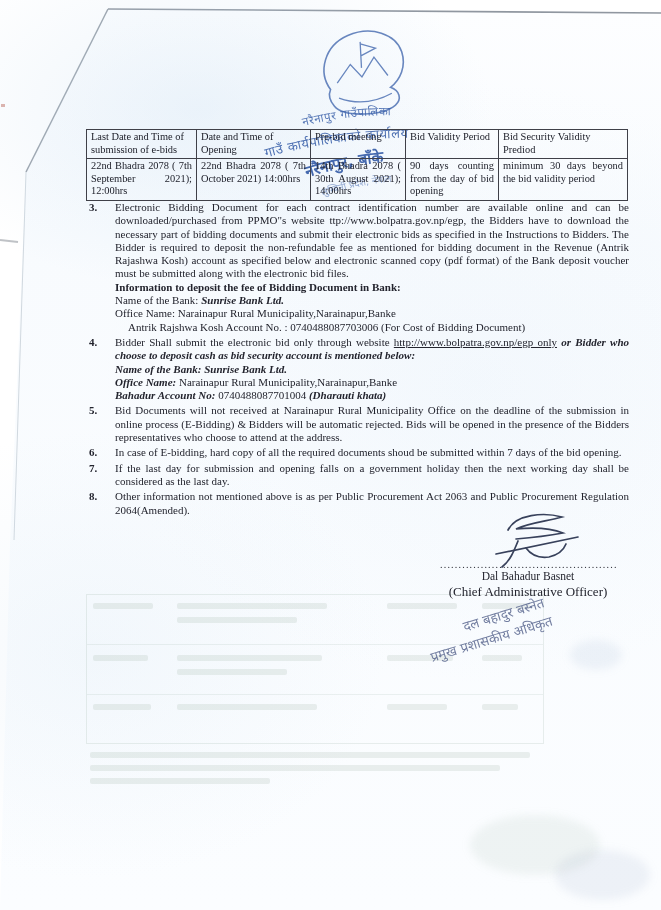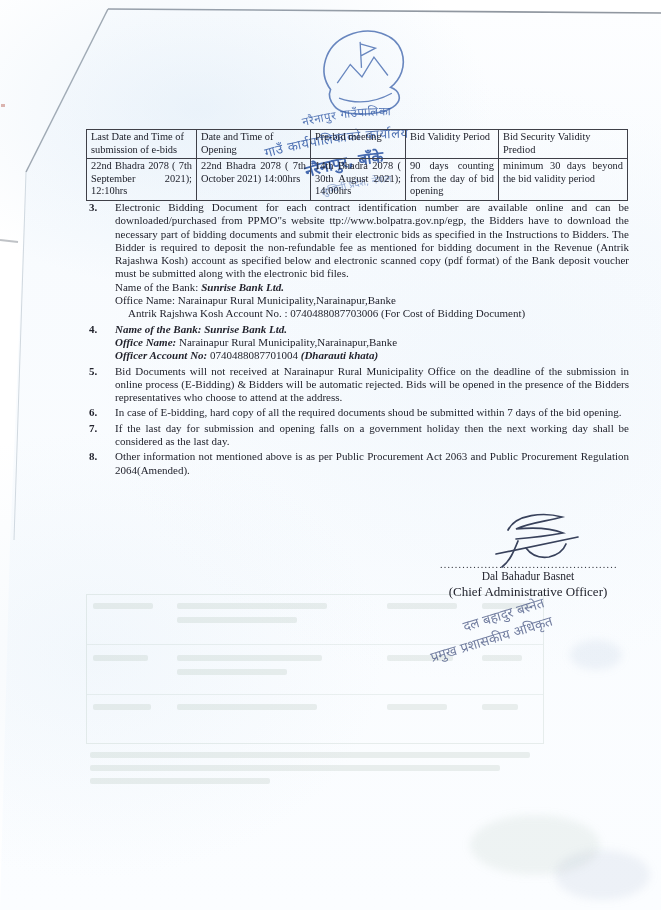--- a/index.html
+++ b/index.html
@@ -154,47 +154,49 @@
     </colgroup>
     <tbody>
         <tr>
       <th>Last Date and Time of submission of e-bids</th>
       <th>Date and Time of Opening</th>
       <th>Pre-bid meeting</th>
       <th>Bid Validity Period</th>
       <th>Bid Security Validity Prediod</th>
     </tr>
     <tr>
-      <td>22nd Bhadra 2078 ( 7th September 2021); 12:10hrs</td>
+      <td>22nd Bhadra 2078 ( 7th September 2021); 12:00hrs</td>
       <td>22nd Bhadra 2078 ( 7th October 2021) 14:00hrs</td>
       <td>14th Bhadra 2078 ( 30th August 2021); 14:00hrs</td>
       <td>90 days counting from the day of bid opening</td>
       <td>minimum 30 days beyond the bid validity period</td>
     </tr>
   </tbody>
     </table>
 
   <div class="list">
 
     <div class="li">
       <div class="num">3.</div>
       <div>
         <div class="j">Electronic Bidding Document for each contract identification number are available online and can be downloaded/purchased from PPMO"s website ttp://www.bolpatra.gov.np/egp, the Bidders have to download the necessary part of bidding documents and submit their electronic bids as specified in the Instructions to Bidders. The Bidder is required to deposit the non-refundable fee as mentioned for bidding document in the Revenue (Antrik Rajashwa Kosh) account as specified below and electronic scanned copy (pdf format) of the Bank deposit voucher must be submitted along with the electronic bid files.</div>
+        <div class="b">Information to deposit the fee of Bidding Document in Bank:</div>
         <div><span>Name of the Bank: </span><span class="bi">Sunrise Bank Ltd.</span></div>
         <div>Office Name: Narainapur Rural Municipality,Narainapur,Banke</div>
         <div class="indent1">Antrik Rajshwa Kosh Account No. : 0740488087703006 (For Cost of Bidding Document)</div>
       </div>
     </div>
 
     <div class="li">
       <div class="num">4.</div>
       <div>
+        <div class="j"><span>Bidder Shall submit the electronic bid only through website </span><span class="url">http://www.bolpatra.gov.np/egp only</span><span class="bi">  or Bidder who choose to deposit cash as bid security account is mentioned below:</span></div>
         <div class="bi">Name of the Bank: Sunrise Bank Ltd.</div>
         <div><span class="bi">Office Name:</span><span> Narainapur Rural Municipality,Narainapur,Banke</span></div>
-        <div><span class="bi">Officer Account No:</span><span> 0740488087701004 </span><span class="bi">(Dharauti khata)</span></div>
+        <div><span class="bi">Bahadur Account No:</span><span> 0740488087701004 </span><span class="bi">(Dharauti khata)</span></div>
       </div>
     </div>
 
     <div class="li">
       <div class="num">5.</div>
       <div class="j">Bid Documents will not received at Narainapur Rural Municipality Office on the deadline of the submission in online process (E-Bidding) &amp; Bidders will be automatic rejected. Bids will be opened in the presence of the Bidders representatives who choose to attend at the address.</div>
     </div>
 
     <div class="li">
       <div class="num">6.</div>

